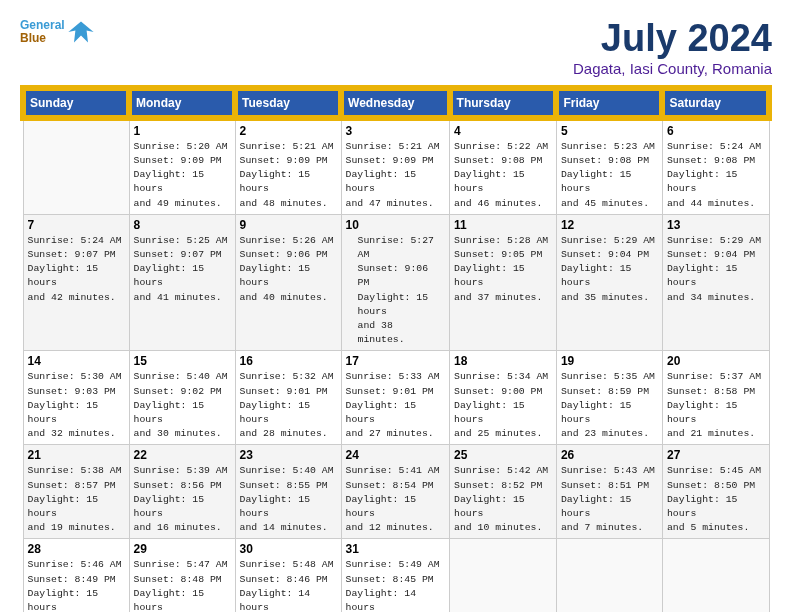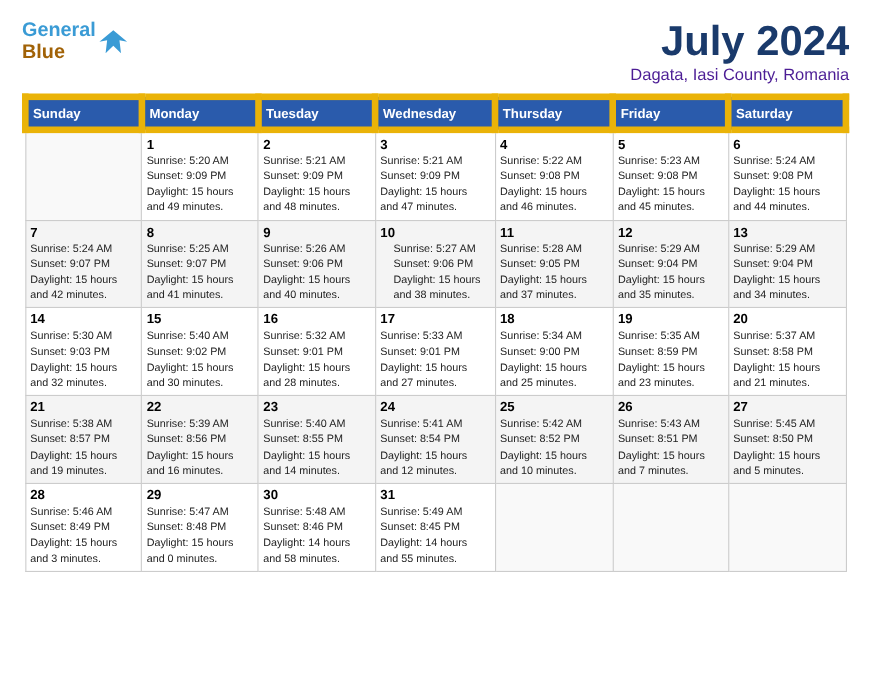--- a/index.html
+++ b/index.html
@@ -20,21 +20,21 @@
       justify-content: space-between;
       align-items: flex-start;
       margin-bottom: 8px;
     }
     .logo {
       display: flex;
       flex-direction: column;
       align-items: flex-start;
     }
     .logo-text {
-      font-size: 18px;
+      font-size: 12px;
       font-weight: bold;
       color: #1a3a6b;
       line-height: 1.1;
     }
     .logo-text span {
       color: #3a9bd5;
     }
     .title-area {
       text-align: right;
     }
@@ -72,20 +72,21 @@
     .day-num {
       font-weight: bold;
       font-size: 12px;
       display: block;
       margin-bottom: 2px;
     }
     .cell-text {
       font-size: 9.8px;
       color: #222;
       line-height: 1.45;
+      font-family: Liberation Mono, monospace;
     }
     tbody tr:nth-child(odd) td {
       background: #fff;
     }
     tbody tr:nth-child(even) td {
       background: #f4f4f4;
     }
     .empty-cell {
       background: #f9f9f9 !important;
     }

